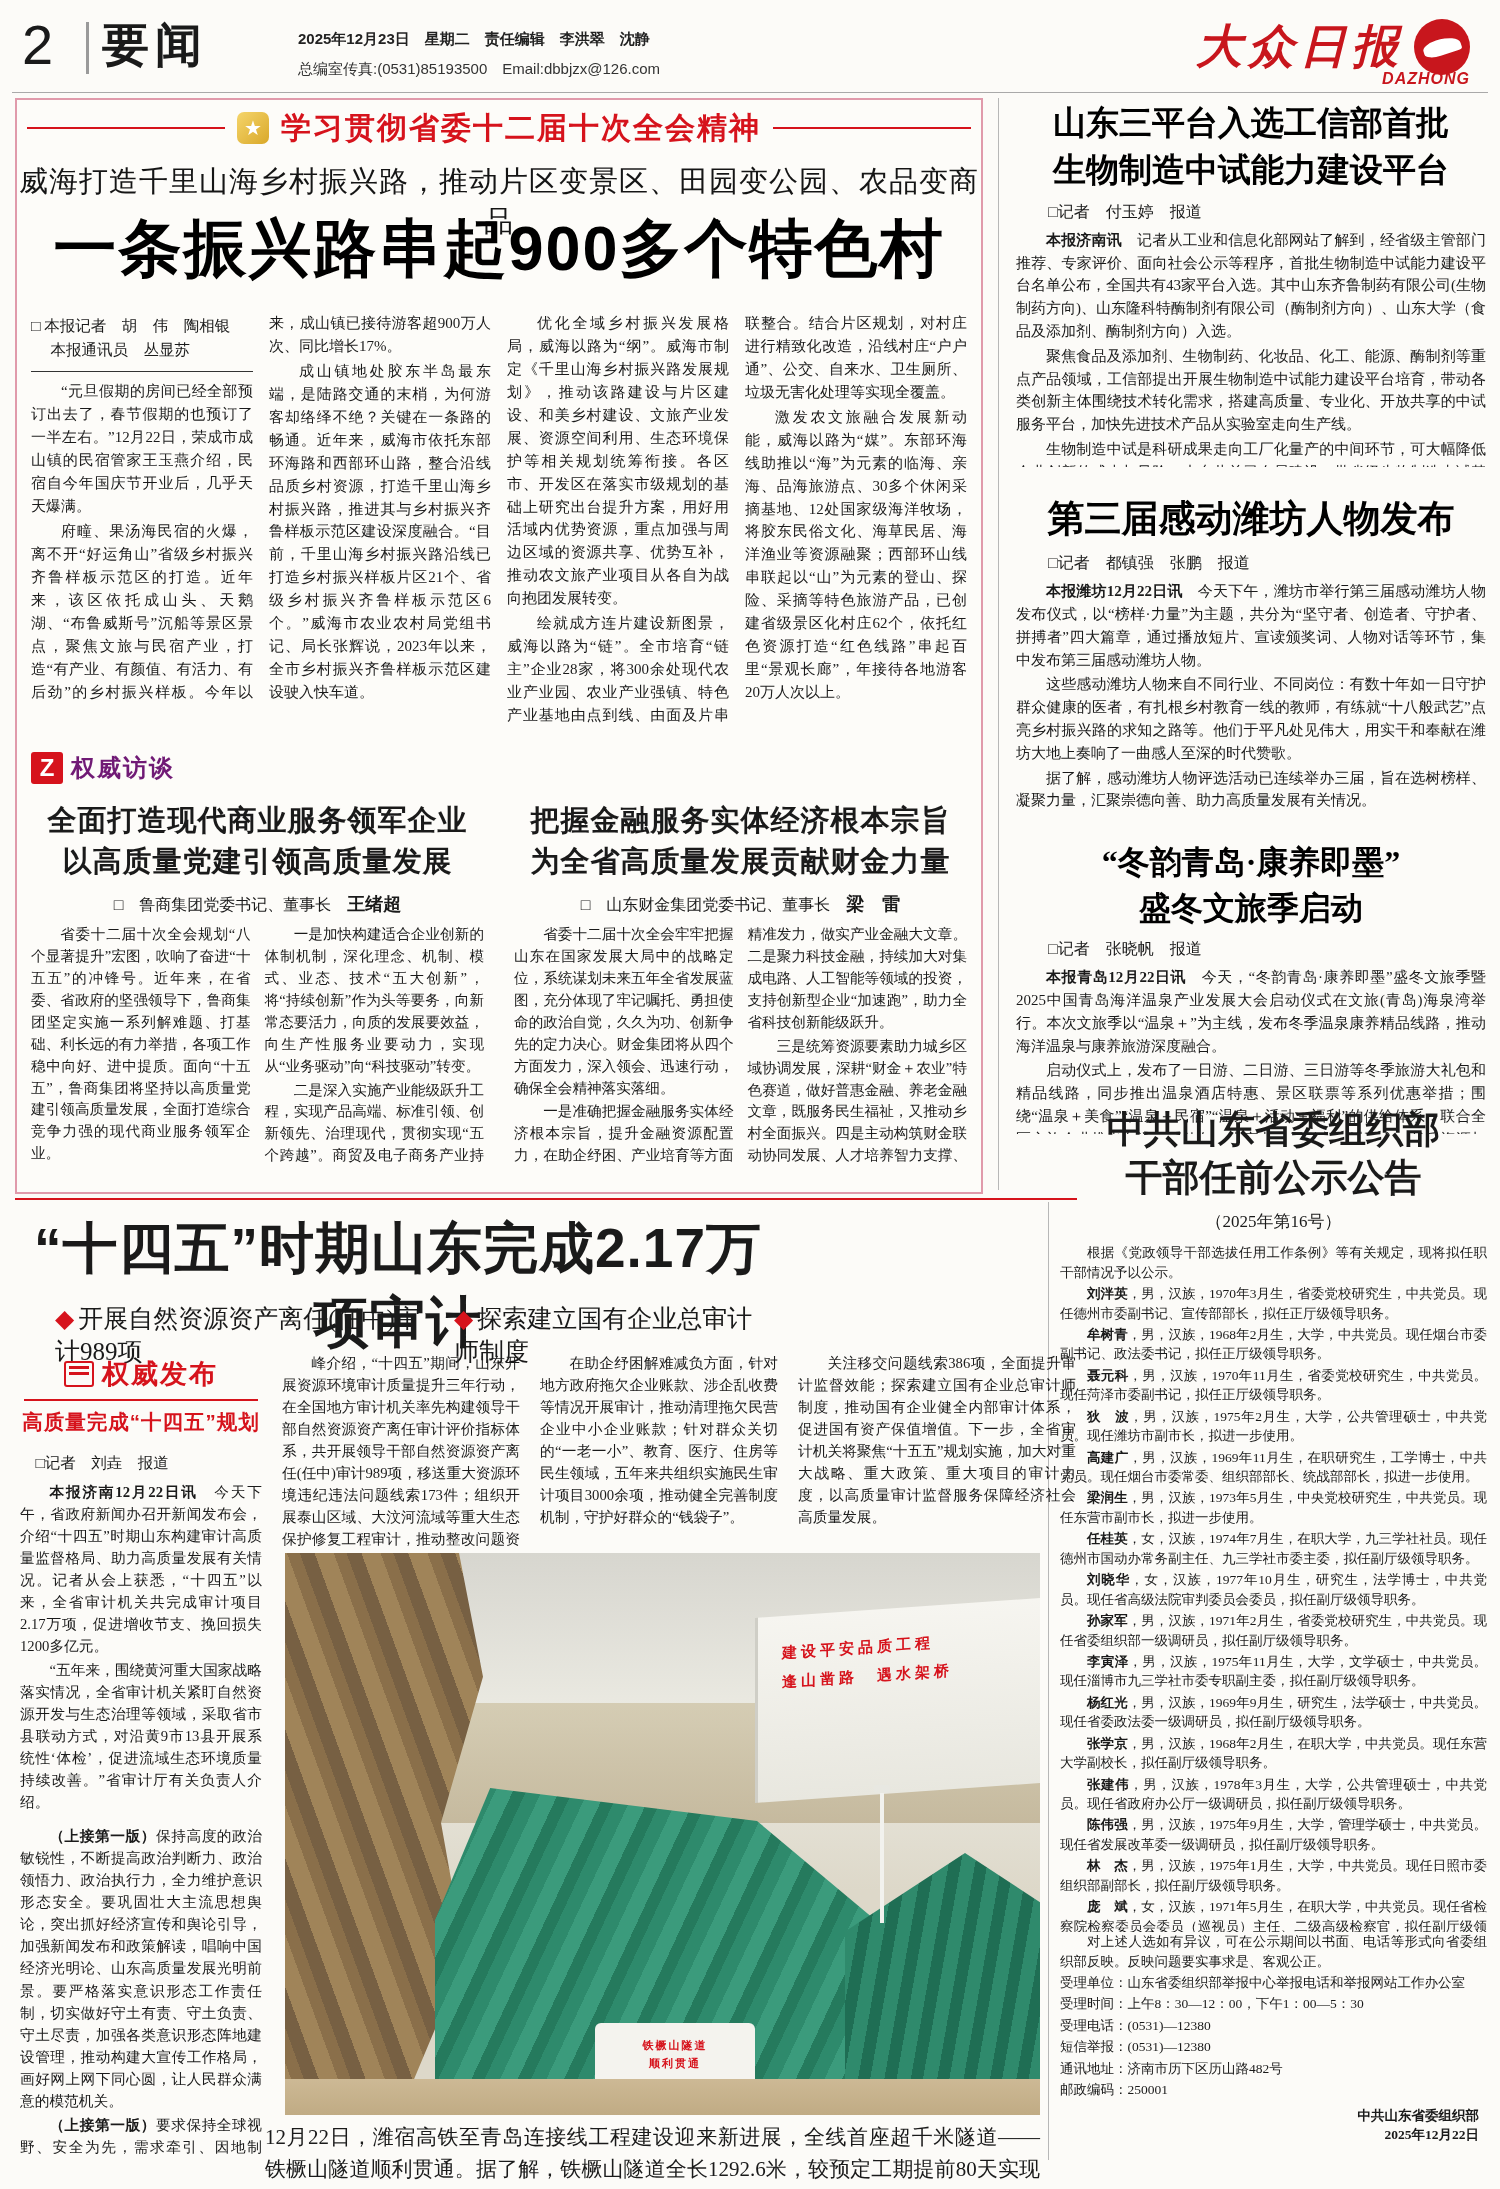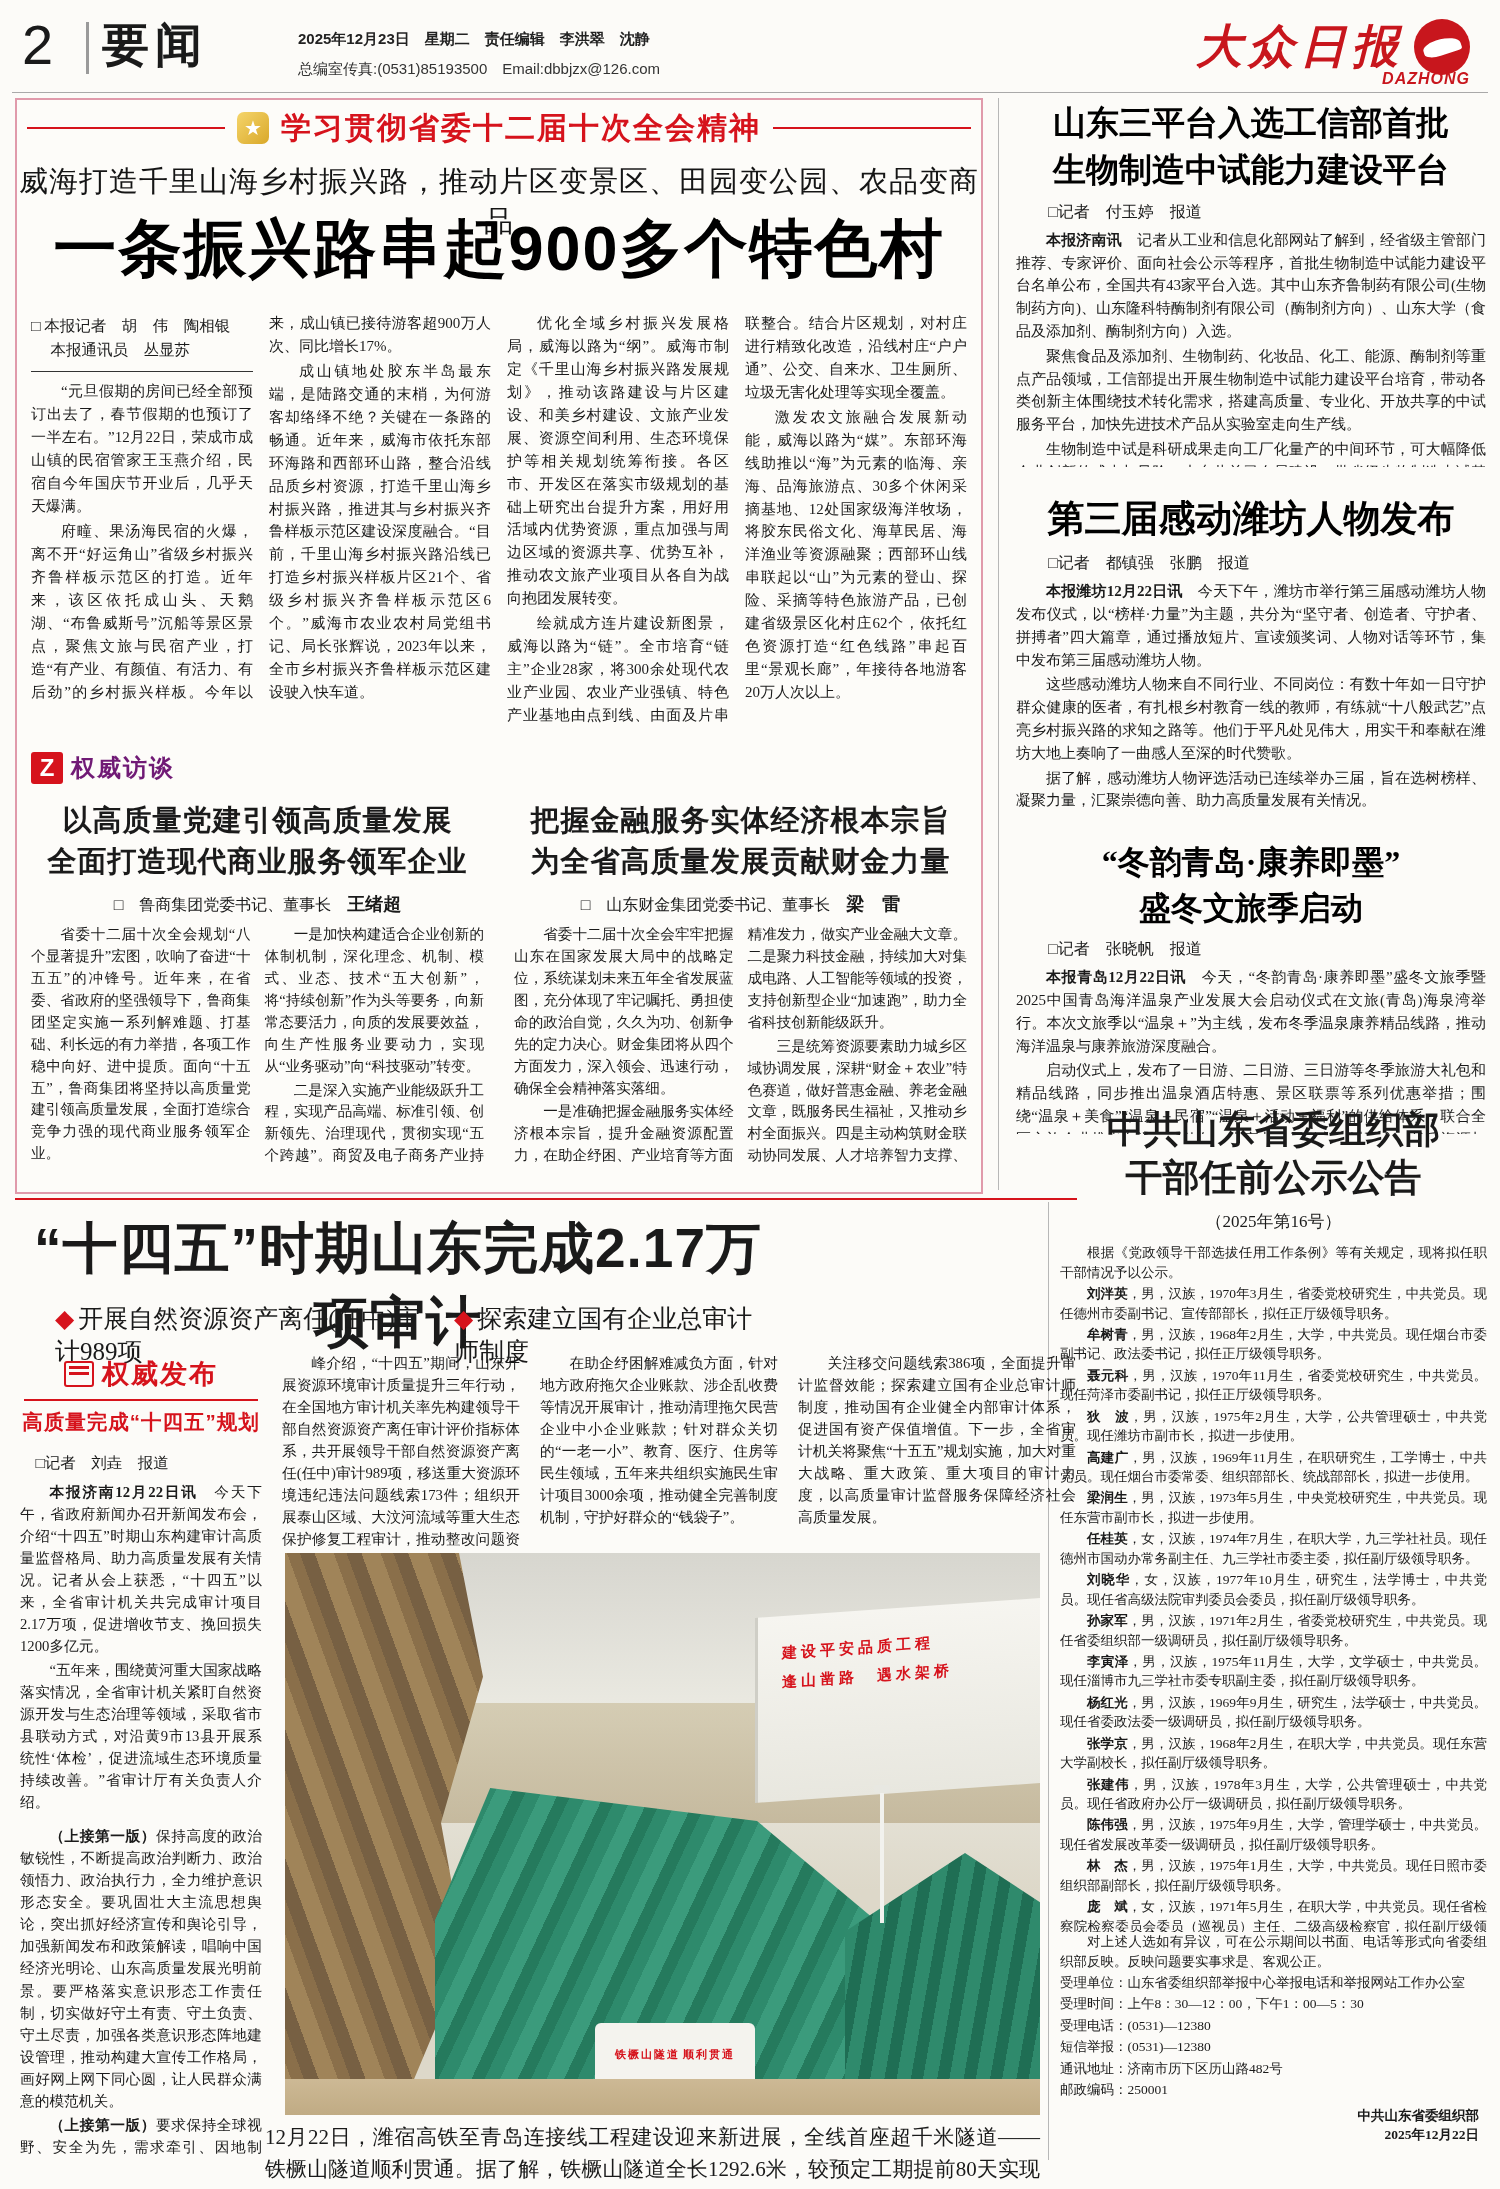--- a/index.html
+++ b/index.html
@@ -89,21 +89,21 @@
         clip-path:polygon(12% 0,70% 10%,100% 45%,92% 100%,0 100%,0 40%);}
   .green2{left:560px;top:300px;width:200px;height:262px;
         background:repeating-linear-gradient(100deg,#1f6e54 0 12px,#2f8a6c 12px 26px);
         clip-path:polygon(0 30%,60% 0,100% 20%,100% 100%,0 100%);}
   .wall{left:470px;top:55px;width:285px;height:185px;background:linear-gradient(#f6f5f0,#e8e7df);
         transform:skewY(-4deg);border-left:3px solid #cfcec6;padding:28px 10px 0 24px;box-sizing:border-box;}
   .wall .slog{color:#d6131c;font-weight:900;font-size:15px;letter-spacing:4px;text-indent:0;margin-bottom:10px;font-family:"Liberation Sans",sans-serif;}
   .pole{left:595px;top:240px;width:4px;height:130px;background:#f2f2ee;}
   .pole::before{content:"";position:absolute;left:-6px;top:-8px;width:16px;height:8px;background:#e8e8e2;border-radius:3px;}
   .portal{left:310px;top:470px;width:160px;height:62px;background:#f4f3ee;border-radius:6px 6px 0 0;
-        display:flex;flex-direction:row;align-items:center;justify-content:center;gap:3px;}
+        display:flex;flex-direction:column;align-items:center;justify-content:center;gap:3px;}
   .portal span{color:#d6131c;font-size:11px;font-weight:700;letter-spacing:2px;text-indent:0;font-family:"Liberation Sans",sans-serif;}
   .dirt{left:0;bottom:0;width:755px;height:36px;background:linear-gradient(#cdb995,#c0ab84);}
   .caption{left:265px;top:2122px;width:775px;font-size:21px;line-height:1.5;text-align:justify;}
 </style>
 </head>
 <body>
 
 <div class="page">
 
   <div class="abs pagenum sans">2</div>
@@ -143,22 +143,22 @@
     </div>
 
     <div class="fangtan">
       <span class="zlogo sans">Z</span>
       <span class="fangtan-label sans">权威访谈</span>
     </div>
 
     <div class="interviews">
       <div class="iv">
         <div class="iv-head">
+          <div>全面打造现代商业服务领军企业</div>
           <div>以高质量党建引领高质量发展</div>
-          <div>全面打造现代商业服务领军企业</div>
         </div>
         <div class="iv-byline">
           <span>□　鲁商集团党委书记、董事长</span>　<b>王绪超</b>
         </div>
         <div class="iv-body">
             <p>省委十二届十次全会规划“八个显著提升”宏图，吹响了奋进“十五五”的冲锋号。近年来，在省委、省政府的坚强领导下，鲁商集团坚定实施一系列解难题、打基础、利长远的有力举措，各项工作稳中向好、进中提质。面向“十五五”，鲁商集团将坚持以高质量党建引领高质量发展，全面打造综合竞争力强的现代商业服务领军企业。</p>
             <p>一是加快构建适合企业创新的体制机制，深化理念、机制、模式、业态、技术“五大创新”，将“持续创新”作为头等要务，向新常态要活力，向质的发展要效益，向生产性服务业要动力，实现从“业务驱动”向“科技驱动”转变。</p>
             <p>二是深入实施产业能级跃升工程，实现产品高端、标准引领、创新领先、治理现代，贯彻实现“五个跨越”。商贸及电子商务产业持续深化供应链改革，打造“全域敏捷零售供应链平台”和山东本土最具影响力的一站式“鲁商生活”服务平台。医药美妆产业发挥产学研一体化优势，形成2—3个年营收过50亿元的细分产业集群，牵头打造千亿级“北方美谷”。</p>
           </div>
       </div>

